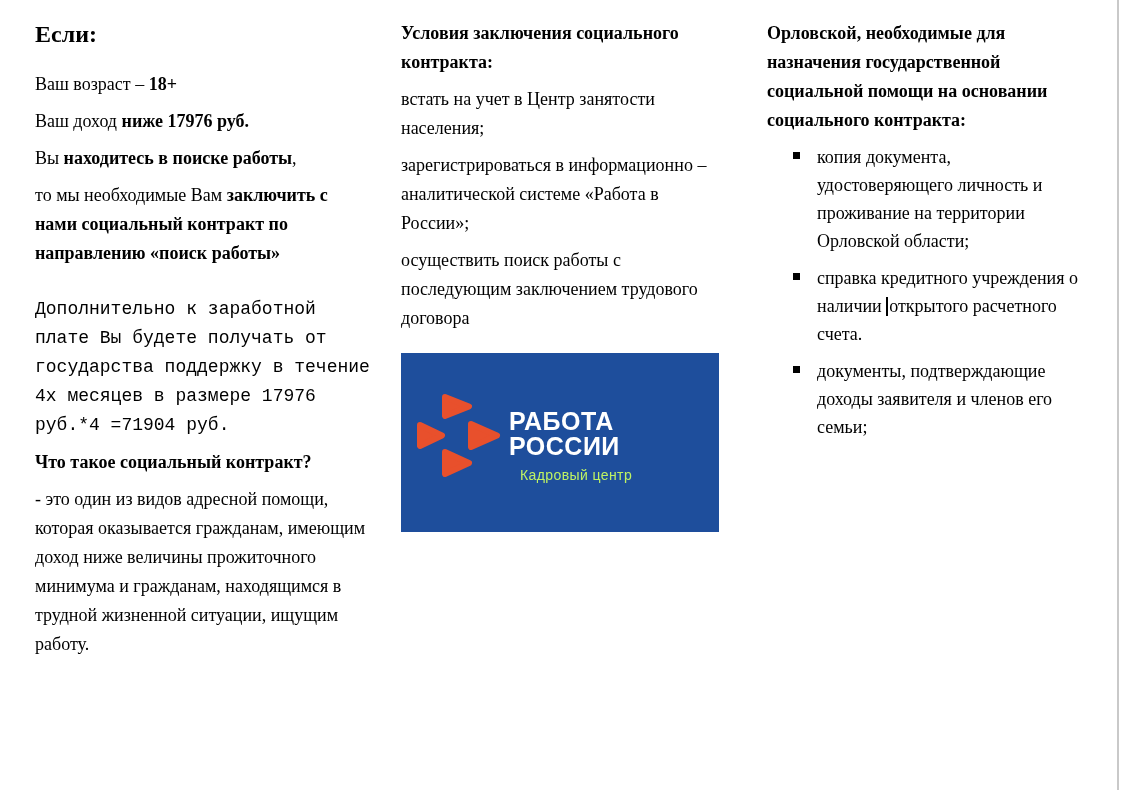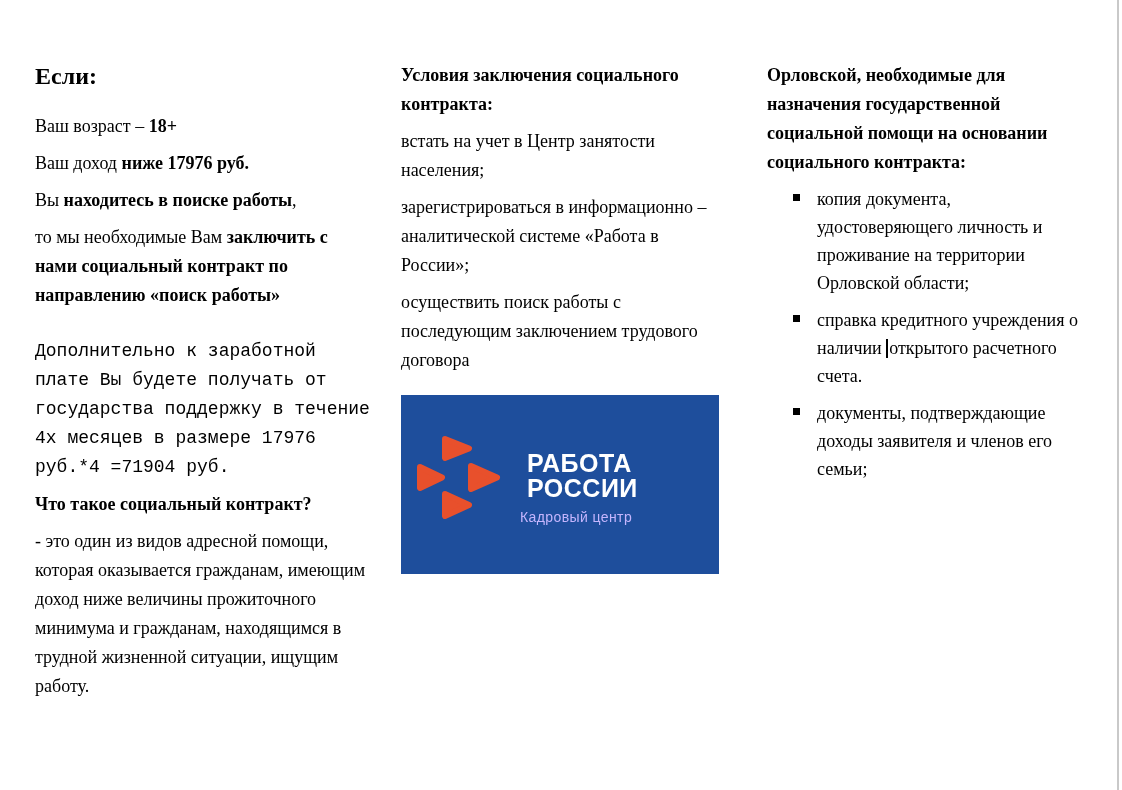--- a/index.html
+++ b/index.html
@@ -5,21 +5,21 @@
   html, body { margin:0; padding:0; }
   body {
     width:1122px; height:790px;
     background:#ffffff;
     position:relative;
     overflow:hidden;
     font-family:"Liberation Serif", serif;
     color:#000000;
   }
   .page { position:absolute; inset:0; }
-  .col { position:absolute; top:0; font-size:18px; line-height:29px; padding-top:19px; box-sizing:border-box;margin-top:42px; }
+  .col { position:absolute; top:0; font-size:18px; line-height:29px; padding-top:19px; box-sizing:border-box; }
   .col-left   { left:35px;  width:336px; }
   .col-middle { left:401px; width:322px; }
   .col-right  { left:767px; width:334px; }
 
   .col p { margin:0 0 8px 0; }
   b, .bold { font-weight:bold; }
 
   .title-if { font-size:24px; font-weight:bold; line-height:30px; margin:0 0 21px 0; }
   .gap-before-support { margin-top:27px !important;font-family:Liberation Mono, monospace; }
   .question-heading { font-weight:bold; margin:30px 0 12px 0; }
@@ -28,30 +28,30 @@
 
   
   .logo-card {
     position:relative;
     width:318px; height:179px;
     margin-top:20px;
     background:#1e4e9c;
   }
   .logo-triangles { position:absolute; left:0; top:0; }
   .logo-wordmark {
-    position:absolute; left:126px; top:56px;
+    position:absolute; left:108px; top:56px;
     font-family:"Liberation Sans", sans-serif;
     font-weight:bold; font-size:25px; line-height:25px;
     letter-spacing:0.5px; color:#ffffff;
   }
   .logo-subtitle {
     position:absolute; left:119px; top:114px;
     font-family:"Liberation Sans", sans-serif;
     font-size:14px; line-height:16px; letter-spacing:0.4px;
-    color:#c4b5fd;
+    color:#bef264;
   }
 
   
   .doc-list { list-style:none; margin:2px 0 0 0; padding:0; }
   .doc-list li {
     position:relative;
     padding-left:50px; padding-right:14px;
     margin-bottom:9px;
     line-height:28px;
     box-sizing:border-box;

